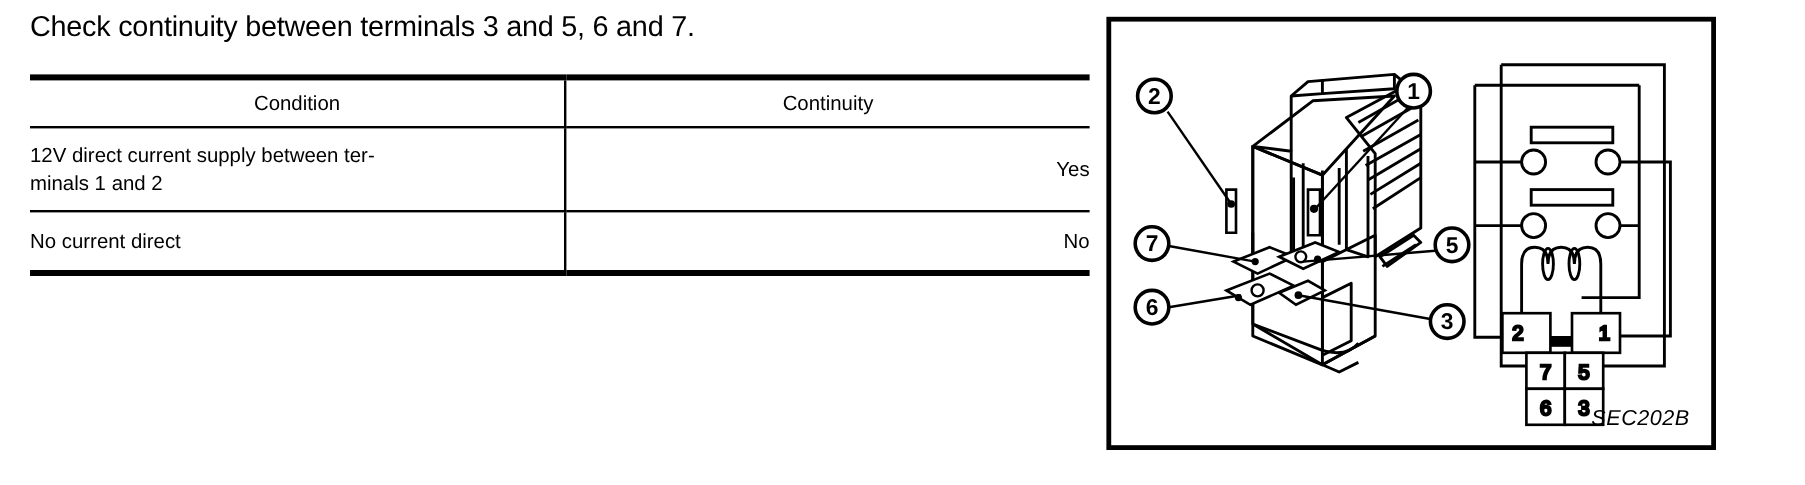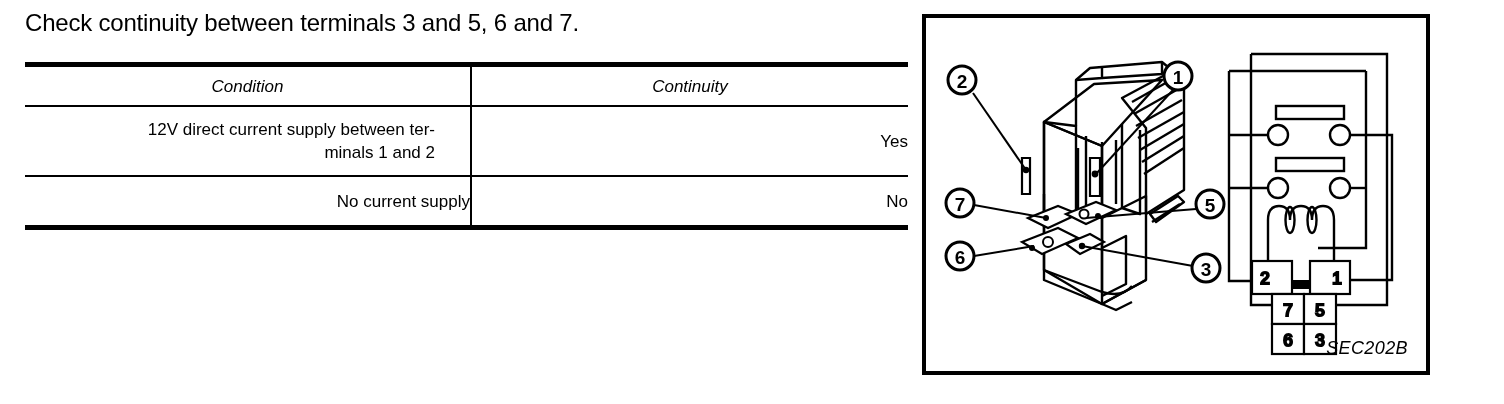--- a/index.html
+++ b/index.html
@@ -54,40 +54,39 @@
     font-size: 17px;
     line-height: 23px;
   }
 
   
   #continuity-table thead tr th {
     border-top: 5px solid #000;
     border-bottom: 2px solid #000;
     height: 38px;
     text-align: center;
-    font-style: italic;
   }
   
   #continuity-table thead tr th.col-cond,
   #continuity-table tbody tr td.col-cond {
     border-right: 2px solid #000;
   }
 
   #continuity-table tbody tr td {
     border-bottom: 2px solid #000;
   }
   #continuity-table tbody tr:last-child td {
     border-bottom: 5px solid #000;
   }
 
   #continuity-table tbody tr.r-tall td { height: 68px; }
   #continuity-table tbody tr.r-short td { height: 48px; }
 
   .cell-cond {
-    text-align: right;
+    text-align: left;
     padding: 0 10px 0 14px;
   }
   .cell-cont {
     text-align: right;
   }
   .cond-text { display: block; max-width: 410px; }
 
   
   #figure-panel {
     position: absolute;
@@ -155,21 +154,21 @@
     </thead>
     <tbody>
       <tr class="r-tall">
         <td class="col-cond cell-cond">
           <span class="cond-text">12V direct current supply between ter-</span>
           <span class="cond-text">minals 1 and 2</span>
         </td>
         <td class="col-cont cell-cont">Yes</td>
       </tr>
       <tr class="r-short">
-        <td class="col-cond cell-cond">No current supply</td>
+        <td class="col-cond cell-cond">No current direct</td>
         <td class="col-cont cell-cont">No</td>
       </tr>
     </tbody>
   </table>
 
 </div>
 
 <div id="figure-panel">
 
   <svg id="figure-svg" viewBox="0 0 500 353" preserveAspectRatio="none">

